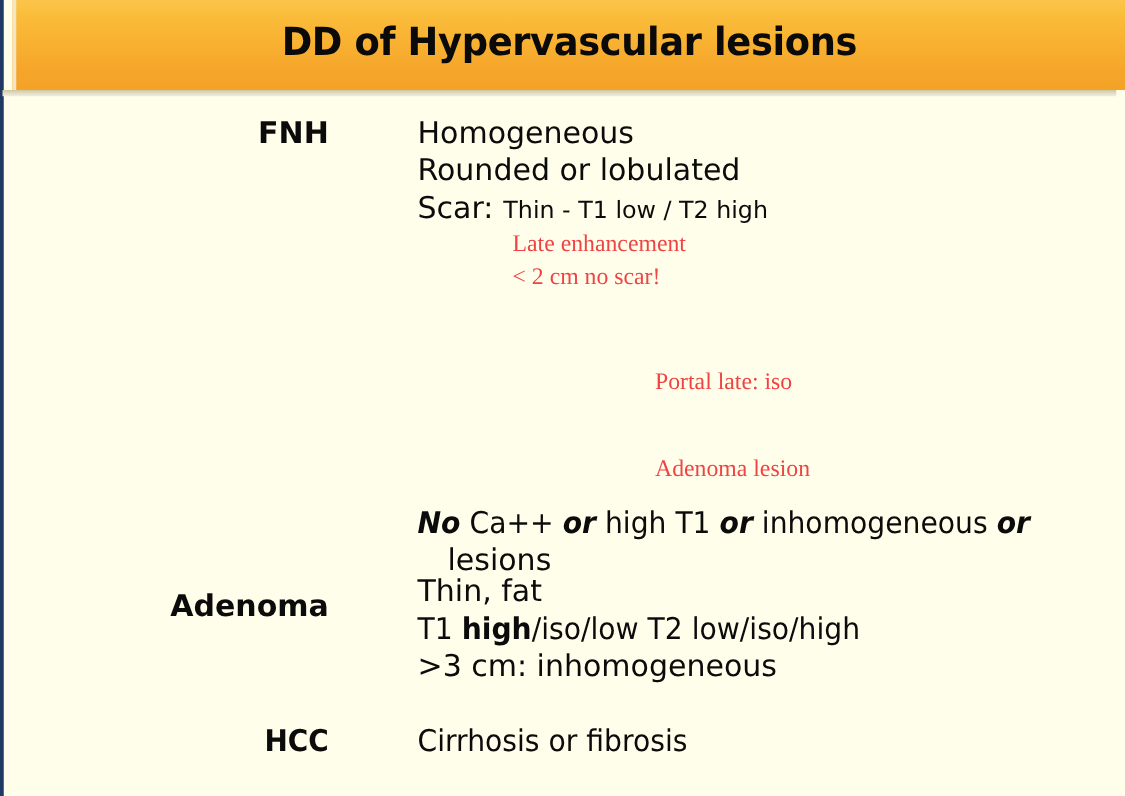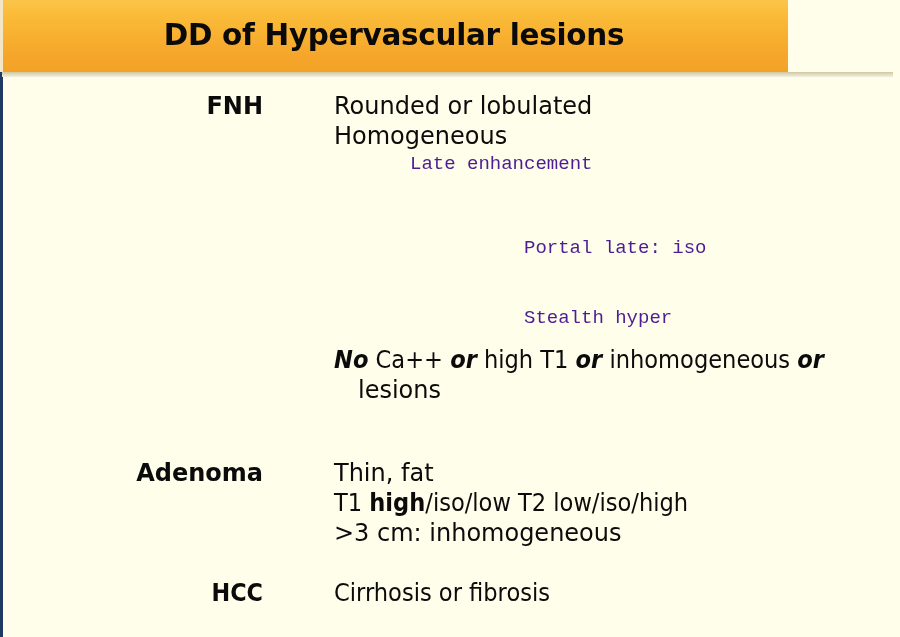--- a/index.html
+++ b/index.html
@@ -31,23 +31,23 @@
     top: 0;
     width: 3px;
     height: 637px;
     background: #1f3864;
     z-index: 3;
   }
 
   
   #header-banner {
     position: absolute;
-    left: 0;
+    left: 10px;
     top: 0;
-    width: 788px;
+    width: 891px;
     height: 72px;
     background: linear-gradient(to bottom,
                 #fbc54a 0%,
                 #fabc3a 18%,
                 #f9b333 42%,
                 #f5a62a 78%,
                 #f3a226 100%);
     z-index: 4;
     overflow: hidden;
   }
@@ -140,23 +140,23 @@
   }
   .line b {
     font-weight: bold;
   }
   .line i.bi {
     font-weight: bold;
     font-style: italic;
   }
 
   .sub {
-    font-family: Liberation Mono, monospace;
+    font-family: Liberation Serif, serif;
     font-size: 19px;
-    color: #4c1d95;
+    color: #ef4444;
     line-height: 26px;
     white-space: nowrap;
   }
 
   .indent-scar { padding-left: 76px; }
   .indent-enh  { padding-left: 190px; margin-top: 44px; }
   .indent-cap  { padding-left: 24px; }
 
   .inline-small {
     font-size: 19px;
@@ -176,56 +176,60 @@
   <div id="banner-underline"></div>
 
   <div id="content">
 
     <div class="section" style="top: 14px;">
 
       <div class="section-label" style="top: 0px;">FNH</div>
 
       <div class="section-body">
 
+        <div class="line">Homogeneous</div>
+
         <div class="line">Rounded or lobulated</div>
 
-        <div class="line">Homogeneous</div>
-
-
+
+        <div class="line">
+          <span>Scar:</span><span class="inline-small" style="padding-left:8px;">Thin  -  T1 low / T2 high</span>
+        </div>
 
         <div class="sub indent-scar">Late enhancement</div>
 
+        <div class="sub indent-scar">&lt; 2 cm no scar!</div>
 
         <div class="gap-m"></div>
 
 
         <div class="sub indent-enh">Portal late: iso</div>
 
-        <div class="sub indent-enh">Stealth hyper</div>
+        <div class="sub indent-enh">Adenoma lesion</div>
 
         <div class="gap-m"></div>
 
         <div class="line condensed">
           <i class="bi">No</i>
           <span>Ca++</span>
           <i class="bi">or</i>
           <span>high T1</span>
           <i class="bi">or</i>
           <span>inhomogeneous</span>
           <i class="bi">or</i>
         </div>
 
         <div class="line indent-cap">lesions</div>
 
       </div>
     </div>
 
     <div class="section" style="top: 381px;">
 
-      <div class="section-label" style="top: 0px;">Adenoma</div>
+      <div class="section-label" style="top: 12px;">Adenoma</div>
 
       <div class="section-body">
 
         <div class="line">Thin, fat</div>
 
         <div class="line condensed">
           <span>T1 </span><b>high</b><span>/iso/low   T2 low/iso/high</span>
         </div>
 
         <div class="line">&gt;3 cm: inhomogeneous</div>

